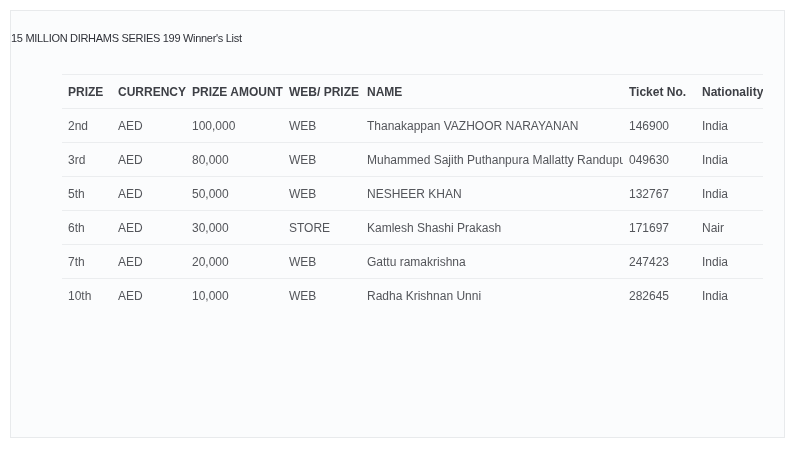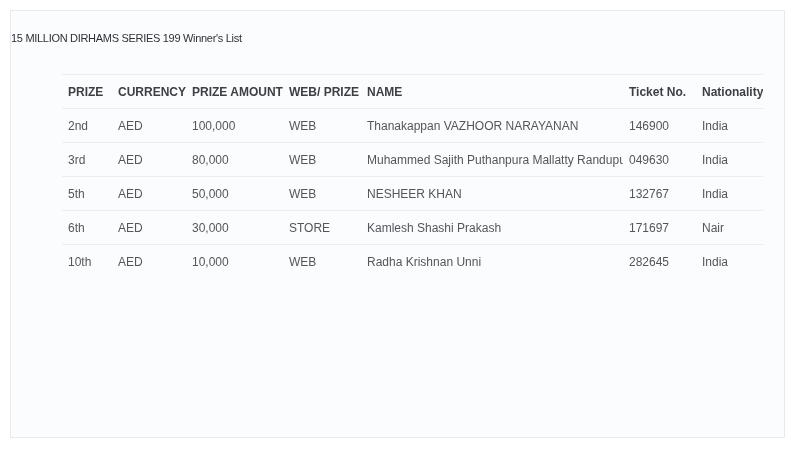--- a/index.html
+++ b/index.html
@@ -126,20 +126,29 @@
       <tr>
         <td>6th</td>
         <td>AED</td>
         <td>30,000</td>
         <td>STORE</td>
         <td>Kamlesh Shashi Prakash</td>
         <td>171697</td>
         <td>Nair</td>
       </tr>
       <tr>
+        <td>7th</td>
+        <td>AED</td>
+        <td>20,000</td>
+        <td>WEB</td>
+        <td>Gattu ramakrishna</td>
+        <td>247423</td>
+        <td>India</td>
+      </tr>
+      <tr>
         <td>10th</td>
         <td>AED</td>
         <td>10,000</td>
         <td>WEB</td>
         <td>Radha Krishnan Unni</td>
         <td>282645</td>
         <td>India</td>
       </tr>
     </tbody>
   </table>

